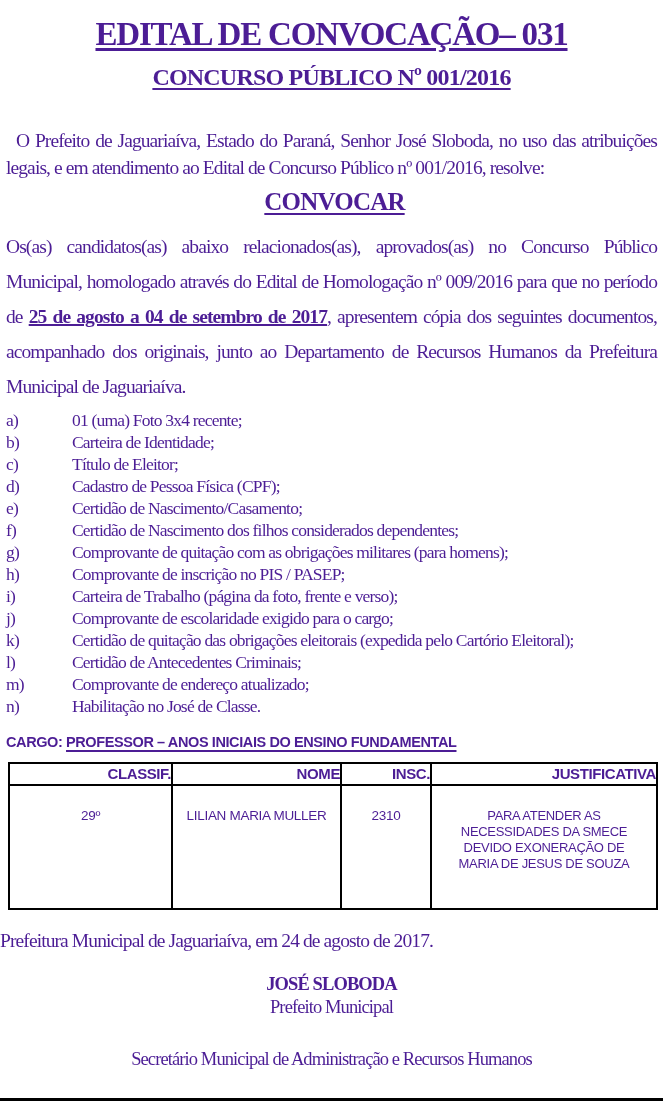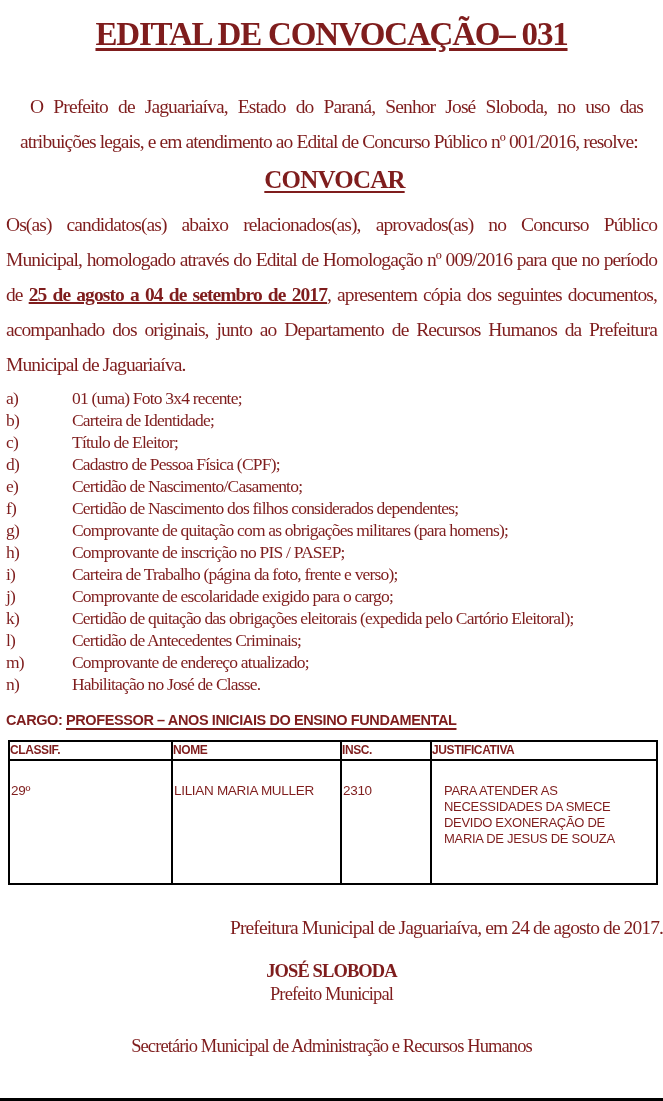--- a/index.html
+++ b/index.html
@@ -1,33 +1,33 @@
 <!DOCTYPE html>
 <html lang="pt"><head>
 <meta charset="utf-8">
 <style>
   html, body { margin:0; padding:0; background:#e8e8e8; }
   .page {
     width:663px; height:1101px; margin:0 auto; position:relative;
-    background:#ffffff; color:#7f1d1d;
+    background:#ffffff; color:#4c1d95;
     font-family:"Liberation Serif", serif;
     overflow:hidden; box-sizing:border-box;
   }
   .title {
     margin:16px 4px 0; text-align:center;
     font-size:33px; font-weight:bold; letter-spacing:-1.2px;
     text-decoration:underline; text-decoration-thickness:3px; text-underline-offset:3px;
   }
   .subtitle {
     margin:11px 4px 0; text-align:center;
     font-size:24px; font-weight:bold; letter-spacing:-0.8px;
     text-decoration:underline; text-decoration-thickness:2px; text-underline-offset:3px;
   }
   .intro {
-    margin:36px 20px 0; font-size:19.5px; line-height:35px;
+    margin:36px 6px 0; font-size:19.5px; line-height:27px;
     text-align:justify; text-indent:10px; letter-spacing:-0.9px;
   }
   .convocar {
     margin:7px 0 0; text-align:center;
     font-size:25px; font-weight:bold; letter-spacing:-0.8px;
     text-decoration:underline; text-decoration-thickness:2px; text-underline-offset:3px;padding-left:6px;
   }
   .bodypar {
     margin:13px 6px 0; font-size:19.5px; line-height:35px;
     text-align:justify; letter-spacing:-0.9px;
@@ -42,42 +42,43 @@
     font-size:14.5px; font-weight:bold; letter-spacing:-0.4px;
   }
   .cargo .value { text-decoration:underline; text-decoration-thickness:2px; text-underline-offset:3px;text-align:center; }
   table.doc-table {
     border-collapse:collapse; table-layout:fixed;
     margin:12px 0 0 8px; width:648px;
     font-family:"Liberation Sans", sans-serif;
   }
   table.doc-table th {
     border:2px solid #000; padding:1px 0 2px;
-    font-size:12px; font-weight:bold; letter-spacing:-0.4px; text-align:left;
+    font-size:15px; font-weight:bold; letter-spacing:-0.4px; text-align:right;
   }
   table.doc-table td {
-    border:2px solid #000; text-align:left; vertical-align:top;
+    border:2px solid #000; text-align:center; vertical-align:top;
     font-size:13.5px; letter-spacing:-0.3px;
     height:124px; padding-top:22px; box-sizing:border-box;
   }
   table.doc-table td.justif { font-size:13px; line-height:16px; padding:22px 12px 0; }
-  .dateline { margin:32px 0 0; text-align:right; font-size:19.5px; letter-spacing:-0.9px; }
+  .dateline { margin:20px 0 0; text-align:left; font-size:19.5px; letter-spacing:-0.9px; }
   .sig { text-align:center; letter-spacing:-0.9px; }
   .sig-1 { margin-top:21px; }
   .sig-2 { margin-top:28px; }
   .sig .name { font-size:18.5px; font-weight:bold; line-height:22px; }
   .sig .role { font-size:18.5px; line-height:24px; }
   .bottom-rule { position:absolute; left:0; right:0; bottom:0; height:3px; background:#000; }
 </style>
 </head>
 <body>
 
 <div class="page">
 
   <h1 class="title">EDITAL DE CONVOCAÇÃO– 031</h1>
+  <h2 class="subtitle">CONCURSO PÚBLICO Nº 001/2016</h2>
 
   <p class="intro">O Prefeito de Jaguariaíva, Estado do Paraná, Senhor José Sloboda, no uso das atribuições legais, e em atendimento ao Edital de Concurso Público nº 001/2016, resolve:</p>
 
   <h3 class="convocar">CONVOCAR</h3>
 
   <p class="bodypar"><span>Os(as) candidatos(as) abaixo relacionados(as), aprovados(as) no Concurso Público Municipal, homologado através do Edital de Homologação nº 009/2016 para que no período de </span><span class="period">25 de agosto a 04 de setembro de 2017</span><span>, apresentem cópia dos seguintes documentos, acompanhado dos originais, junto ao Departamento de Recursos Humanos da Prefeitura Municipal de Jaguariaíva.</span></p>
 
   <div class="doclist">
     <div class="item">
         <span class="marker">a)</span>

